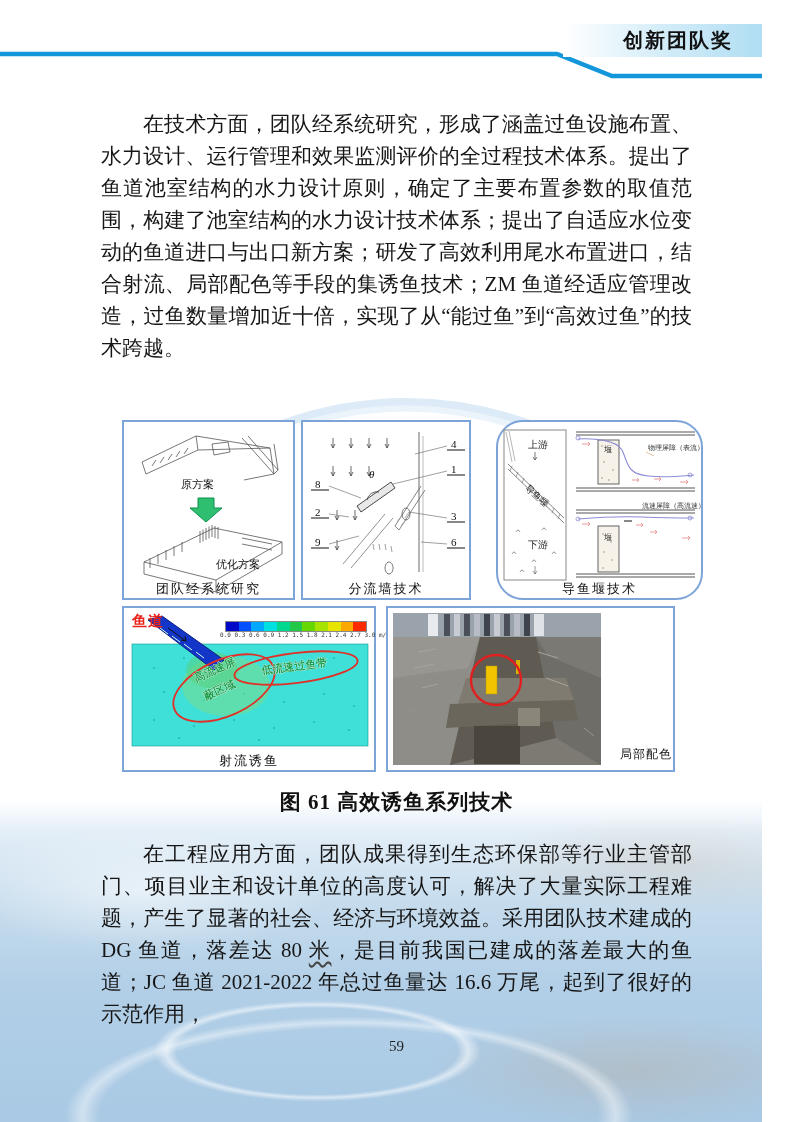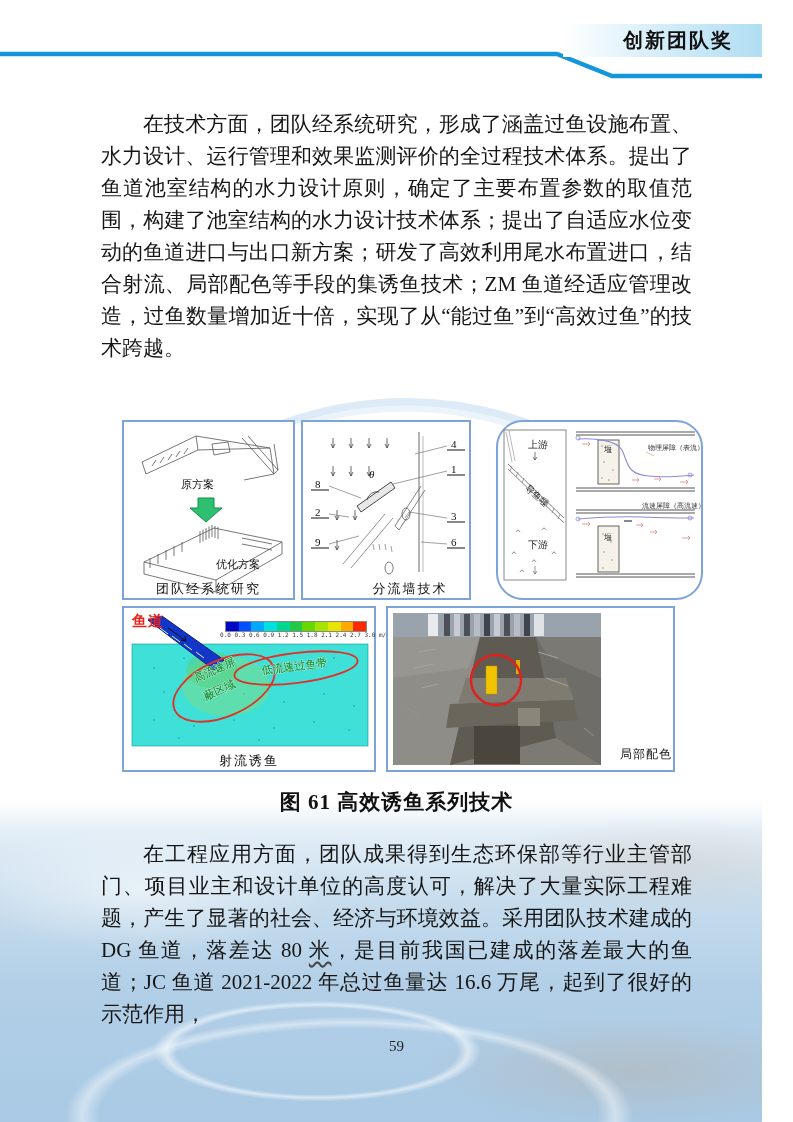--- a/index.html
+++ b/index.html
@@ -166,21 +166,21 @@
         <g stroke="#111" stroke-width="1">
           <path d="M8,68 h18"></path>
             <path d="M8,96 h18"></path>
             <path d="M8,126 h18"></path>
           <path d="M144,28 h18"></path>
             <path d="M144,53 h18"></path>
             <path d="M144,100 h18"></path>
             <path d="M144,126 h18"></path>
         </g>
       </svg>
-      <div class="panel-caption" style="top:158px;padding-left:24px;">分流墙技术</div>
+      <div class="panel-caption" style="top:158px;">分流墙技术</div>
     </div>
 
     <div class="panel p-c">
       <svg width="203" height="176" viewBox="0 0 203 176">
 
         <rect x="6" y="8" width="62" height="150" fill="#ffffff" stroke="#888" stroke-width="1"></rect>
         <path d="M8,10 l6,30 M11,9 l6,30" stroke="#999" stroke-width="0.7"></path>
         <text class="svg-label" x="30" y="26" font-size="10" fill="#222">上游</text>
         <path d="M37,30 v8 m0,0 l-2,-3 m2,3 l2,-3" stroke="#444" stroke-width="0.7" fill="none"></path>
         <path d="M10,42 L66,96 M10,47 L66,101" stroke="#666" stroke-width="0.8" fill="none"></path>
@@ -239,20 +239,21 @@
           <path d="M126,99 h8 m-8,0 l0,0" stroke="#111" stroke-width="1"></path>
           <g stroke="#e89090" stroke-width="0.9" fill="none">
             <path d="M84,102 h8 l-2,-2 m2,2 l-2,2"></path>
             <path d="M138,103 h7 l-2,-2 m2,2 l-2,2"></path>
             <path d="M152,110 h7 l-2,-2 m2,2 l-2,2"></path>
             <path d="M184,116 h8 l-2,-2 m2,2 l-2,2"></path>
           </g>
           <text class="svg-label" x="144" y="86" font-size="7" fill="#333">流速屏障（高流速）</text>
         </g>
       </svg>
+      <div class="panel-caption" style="top:158px;">导鱼堰技术</div>
     </div>
 
     <div class="panel p-d">
       <svg width="250" height="162" viewBox="0 0 250 162">
         <rect x="8" y="36" width="236" height="102" fill="#3fe0d8" stroke="#0a9a92" stroke-width="0.6"></rect>
         <g fill="#0c8f88">
           <circle cx="30" cy="60" r="0.7"></circle>
             <circle cx="60" cy="50" r="0.7"></circle>
             <circle cx="90" cy="64" r="0.7"></circle>
             <circle cx="130" cy="54" r="0.7"></circle>

